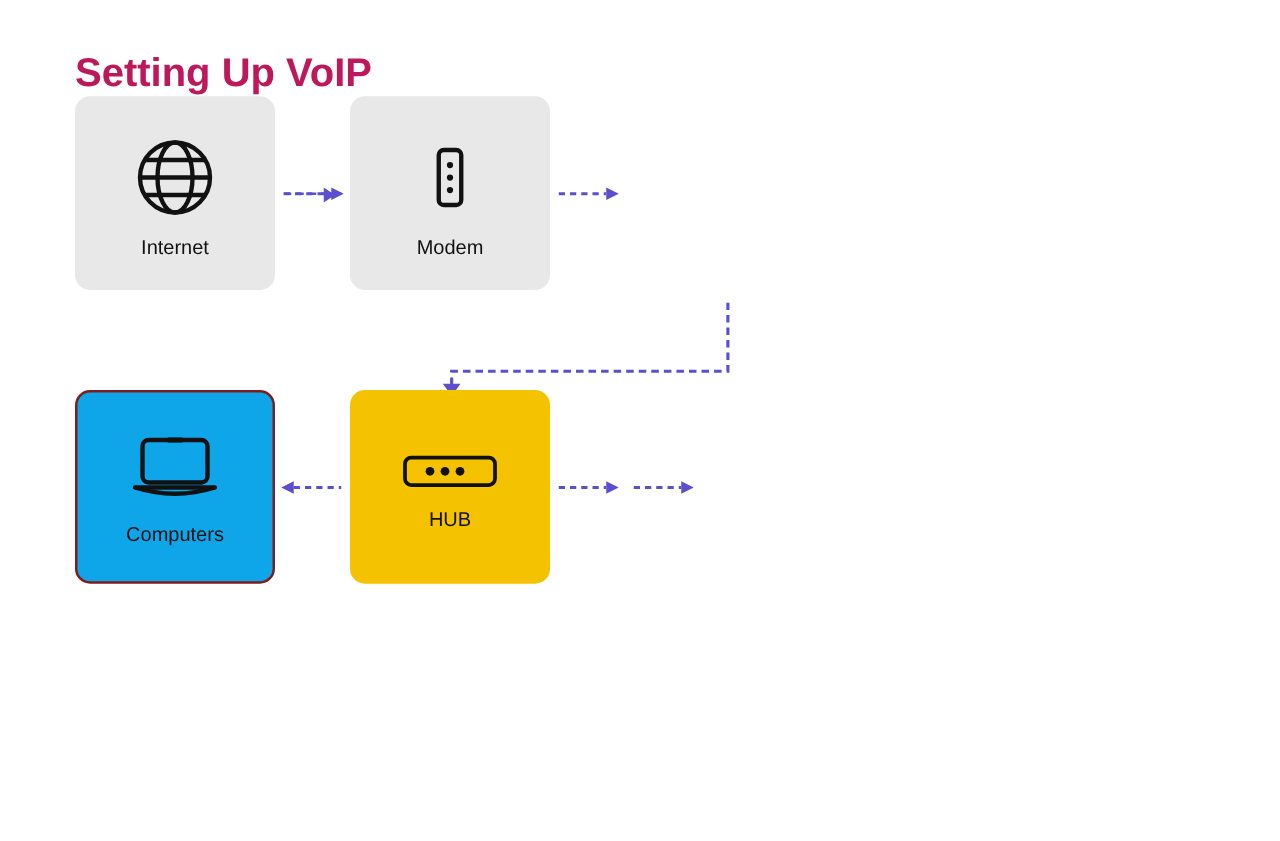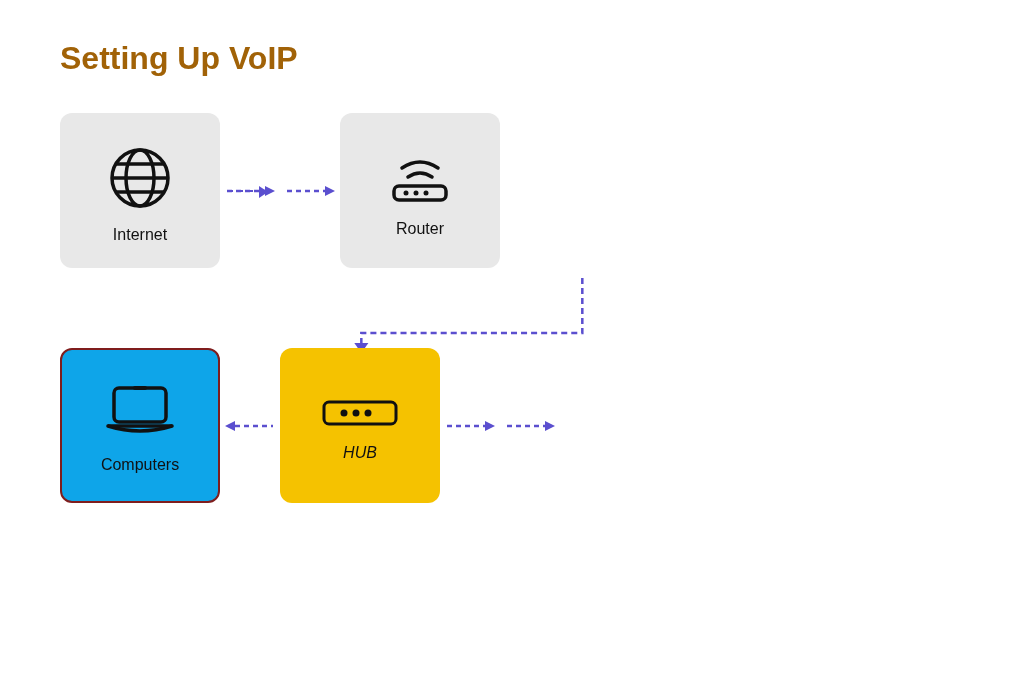--- a/index.html
+++ b/index.html
@@ -9,22 +9,21 @@
       width: 1024px;
       height: 673px;
       overflow: hidden;
       display: flex;
       flex-direction: column;
       padding: 40px 60px;
     }
     h1 {
       font-size: 32px;
       font-weight: 900;
-      color: #a16207;
-      margin-bottom: 36px;
+      color: #be185d;
     }
     .diagram {
       display: flex;
       flex-direction: column;
       gap: 0;
       flex: 1;
     }
     .row {
       display: flex;
       align-items: center;
@@ -49,21 +48,20 @@
       background: #e8e8e8;
       border: none;
     }
     .node-outline {
       background: #0ea5e9;
       border: 2px solid #7f1d1d;
     }
     .node-yellow {
       background: #f5c200;
       border: none;
-      font-style: italic;
     }
     .node-label {
       font-size: 16px;
       font-weight: 500;
       color: #111;
       text-align: center;
     }
     .node-icon {
       display: flex;
       align-items: center;
@@ -122,44 +120,41 @@
     </div>
 
     <div class="arrow-h connector-area">
       <div class="dashed-line-h arrow-right" style="position:relative;"></div>
       <svg width="50" height="20" style="position:absolute;" viewBox="0 0 50 20">
         <line x1="2" y1="10" x2="40" y2="10" stroke="#5b4fcf" stroke-width="2.5" stroke-dasharray="5,4"></line>
         <polygon points="40,5 50,10 40,15" fill="#5b4fcf"></polygon>
       </svg>
     </div>
 
-
-    <div class="connector-area">
-      <svg width="50" height="20" viewBox="0 0 50 20">
-        <line x1="2" y1="10" x2="40" y2="10" stroke="#5b4fcf" stroke-width="2.5" stroke-dasharray="5,4"></line>
-        <polygon points="40,5 50,10 40,15" fill="#5b4fcf"></polygon>
-      </svg>
-    </div>
-
     <div class="node node-gray">
       <div class="node-icon">
-        <svg width="72" height="60" viewBox="0 0 72 60" fill="none">
-
-          <path d="M18 20 Q36 8 54 20" stroke="#111" stroke-width="3.5" fill="none" stroke-linecap="round"></path>
-          <path d="M24 29 Q36 21 48 29" stroke="#111" stroke-width="3.5" fill="none" stroke-linecap="round"></path>
-
-          <rect x="10" y="38" width="52" height="14" rx="5" stroke="#111" stroke-width="3.5" fill="none"></rect>
-
-          <circle cx="22" cy="45" r="2.5" fill="#111"></circle>
-          <circle cx="32" cy="45" r="2.5" fill="#111"></circle>
-          <circle cx="42" cy="45" r="2.5" fill="#111"></circle>
-        </svg>
-      </div>
-      <span class="node-label">Router</span>
-    </div>
+        <svg width="50" height="72" viewBox="0 0 50 72" fill="none">
+
+          <rect x="16" y="14" width="18" height="44" rx="4" stroke="#111" stroke-width="3.5" fill="none"></rect>
+
+          <circle cx="25" cy="26" r="2.5" fill="#111"></circle>
+          <circle cx="25" cy="36" r="2.5" fill="#111"></circle>
+          <circle cx="25" cy="46" r="2.5" fill="#111"></circle>
+        </svg>
+      </div>
+      <span class="node-label">Modem</span>
+    </div>
+
+    <div class="connector-area">
+      <svg width="50" height="20" viewBox="0 0 50 20">
+        <line x1="2" y1="10" x2="40" y2="10" stroke="#5b4fcf" stroke-width="2.5" stroke-dasharray="5,4"></line>
+        <polygon points="40,5 50,10 40,15" fill="#5b4fcf"></polygon>
+      </svg>
+    </div>
+
   </div>
 
   <div style="position:relative; height:70px; width:100%;">
 
     <svg style="position:absolute;top:0;left:0;width:100%;height:70px;" viewBox="0 0 900 70" preserveAspectRatio="none">
 
       <path d="M520,0 L520,55 L300,55 L300,70" stroke="#5b4fcf" stroke-width="2.5" stroke-dasharray="6,4" fill="none"></path>
       <polygon points="293,65 300,75 307,65" fill="#5b4fcf"></polygon>
     </svg>
   </div>

